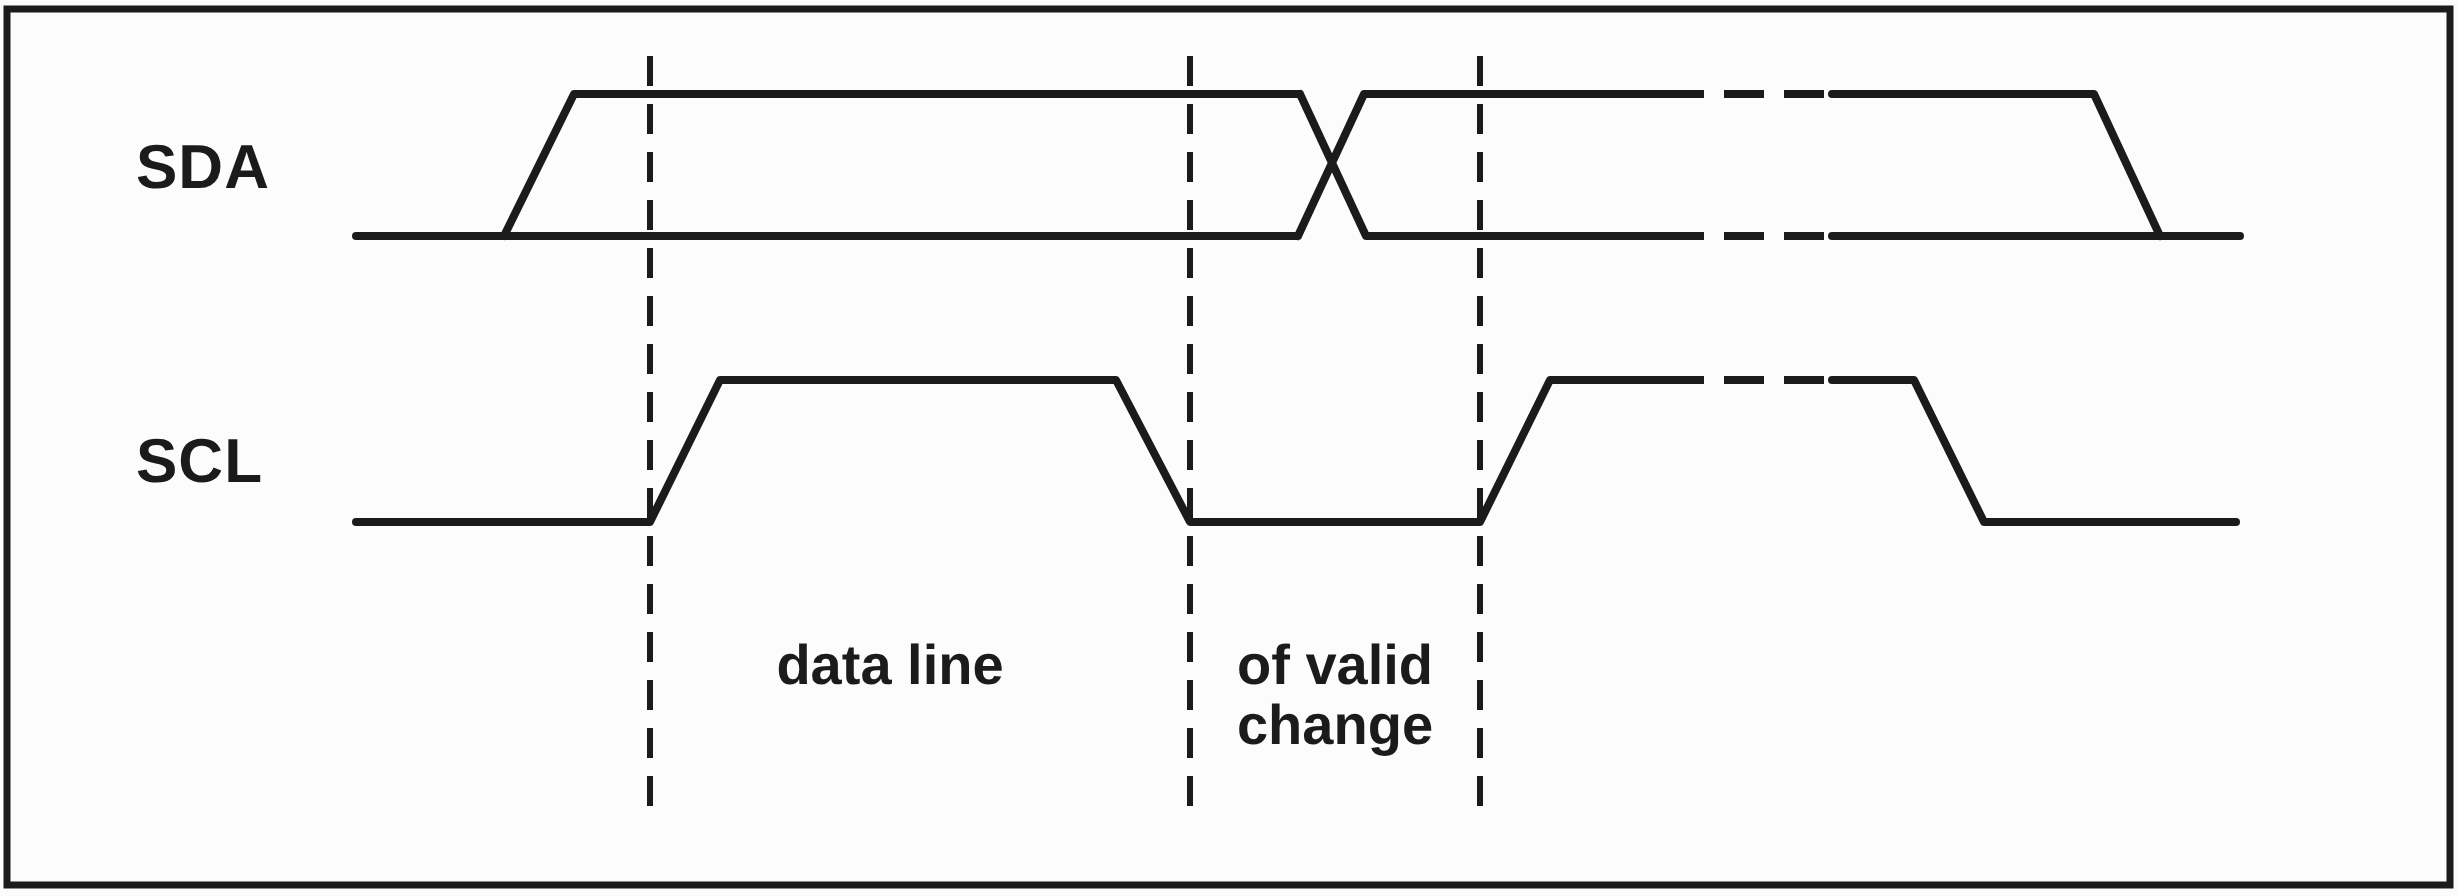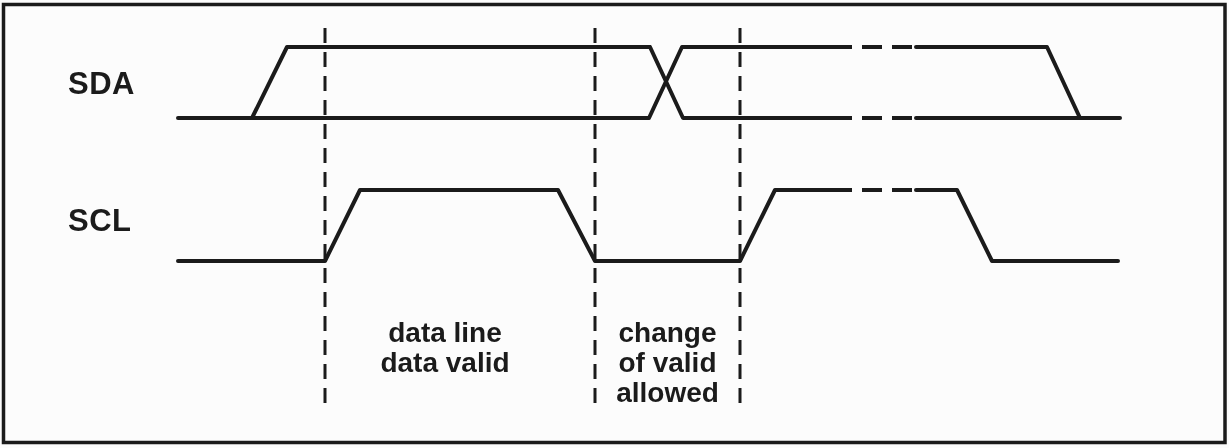--- a/index.html
+++ b/index.html
@@ -50,21 +50,21 @@
   }
   .sig-label {
     position: absolute;
     font-size: 31px;
     font-weight: 700;
     line-height: 31px;
     letter-spacing: 0.5px;
     white-space: nowrap;
   }
   .sig-label.sda { left: 68px; top: 68px; }
-  .sig-label.scl { left: 68px; top: 205px; }
+  .sig-label.scl { left: 68px; top: 215px; }
   .annot {
     position: absolute;
     top: 318px;
     font-size: 28px;
     font-weight: 600;
     line-height: 30px;
     text-align: center;
   }
   .annot.stable { left: 310px; width: 270px; }
   .annot.change { left: 595px; width: 145px; }
@@ -99,22 +99,20 @@
                M916 190 H957 L992 261 H1118"></path>
       <path class="wave-dashed" d="M832 190 H916"></path>
     </g>
   </svg>
 
   <div class="sig-label sda">SDA</div>
   <div class="sig-label scl">SCL</div>
 
   <div class="annot stable">
     <div>data line</div>
-    <div>data valid</div>
   </div>
 
   <div class="annot change">
+    <div>of valid</div>
     <div>change</div>
-    <div>of valid</div>
-    <div>allowed</div>
   </div>
 
 </div>
 
 </body></html>

